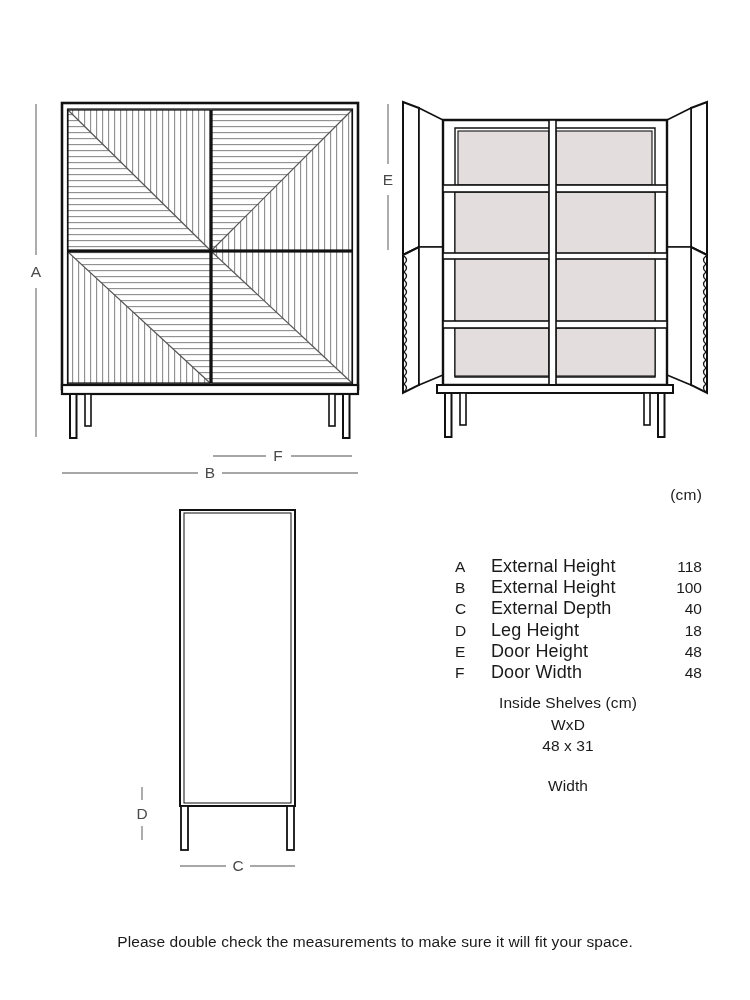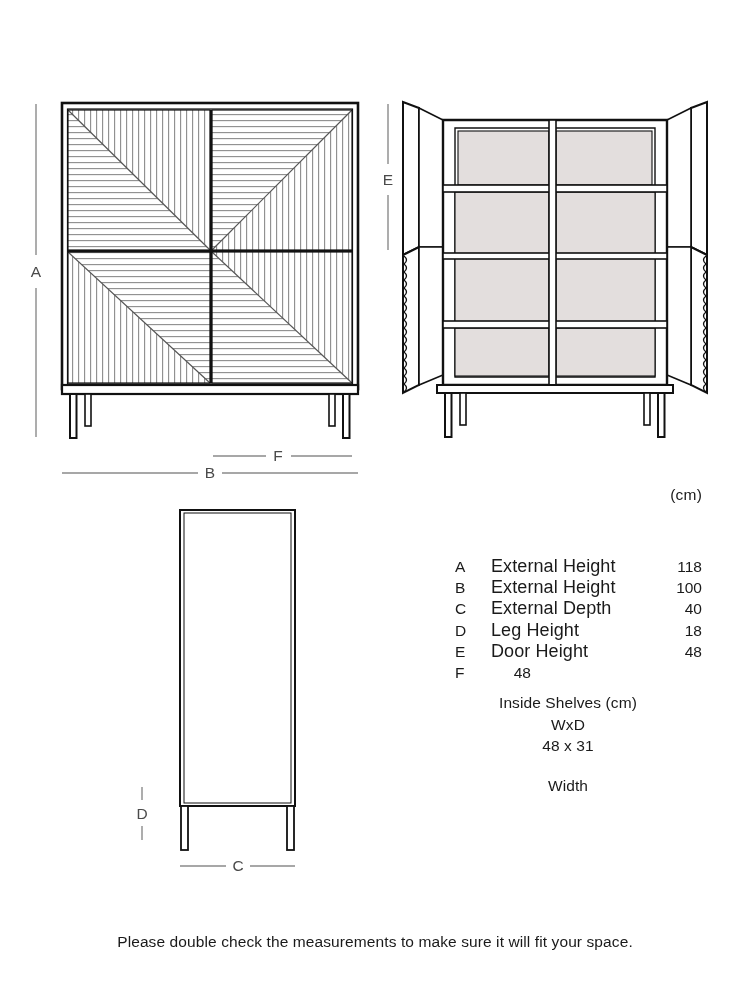--- a/index.html
+++ b/index.html
@@ -301,20 +301,21 @@
     <span class="spec-label">Leg Height</span>
     <span class="spec-value">18</span>
   </div>
   <div class="spec-row">
     <span class="spec-key">E</span>
     <span class="spec-label">Door Height</span>
     <span class="spec-value">48</span>
   </div>
   <div class="spec-row">
     <span class="spec-key">F</span>
+    <span class="spec-label">Door Width</span>
     <span class="spec-value">48</span>
   </div>
 </div>
 
 <div class="inside-block" id="inside-shelves-block">
   <div>Inside Shelves (cm)</div>
   <div>WxD</div>
   <div>48 x 31</div>
 </div>
 

